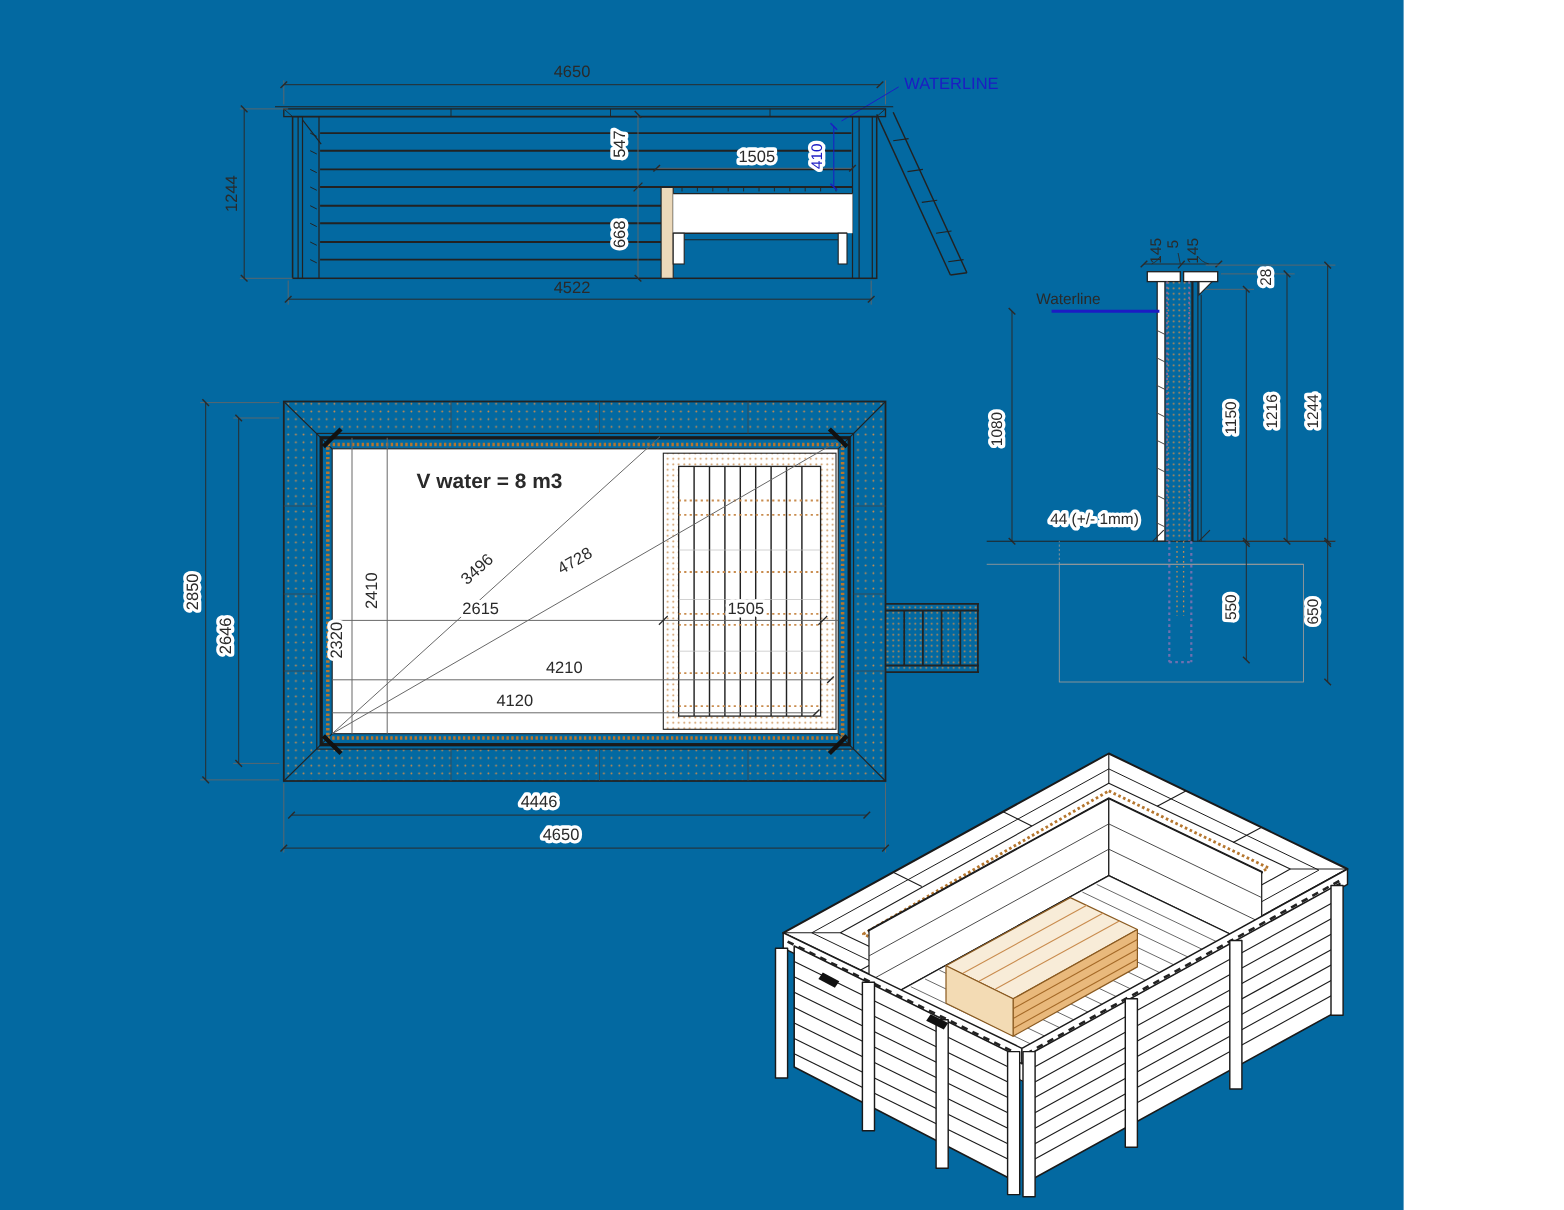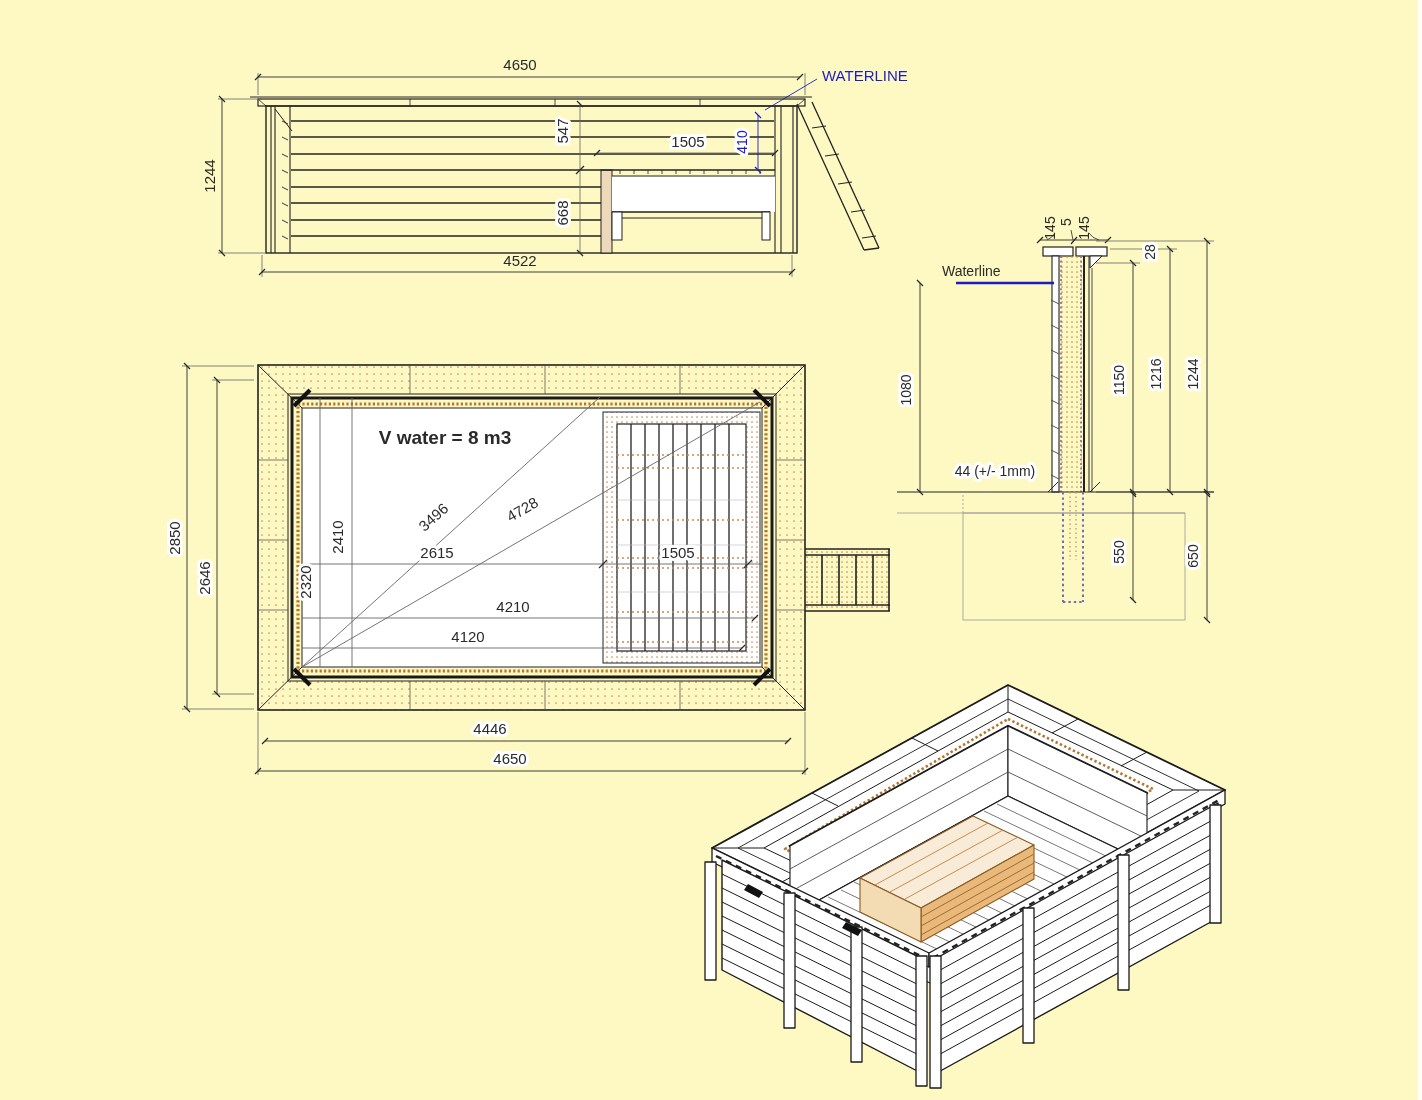--- a/index.html
+++ b/index.html
@@ -1,16 +1,16 @@
 <!DOCTYPE html>
 <html><head>
 <meta charset="utf-8">
 <style>
   html,body{margin:0;padding:0;background:#ffffff;}
-  #sheet{position:relative;width:1418px;height:1100px;background:#fef9c3;overflow:hidden;
+  #sheet{position:relative;width:1276px;height:1100px;background:#0369a1;overflow:hidden;
          font-family:"Liberation Sans", sans-serif;}
   svg{position:absolute;left:0;top:0;}
   text{font-family:"Liberation Sans", sans-serif;fill:#2a2a2a;}
   .dim{font-size:15px;}
   .dimS{font-size:14px;}
   .halo{paint-order:stroke;stroke:#ffffff;stroke-width:6px;stroke-linejoin:round;}
   .blue{fill:#1c1cc4;}
   .vol{font-size:19px;font-weight:bold;}
 </style>
 </head>

